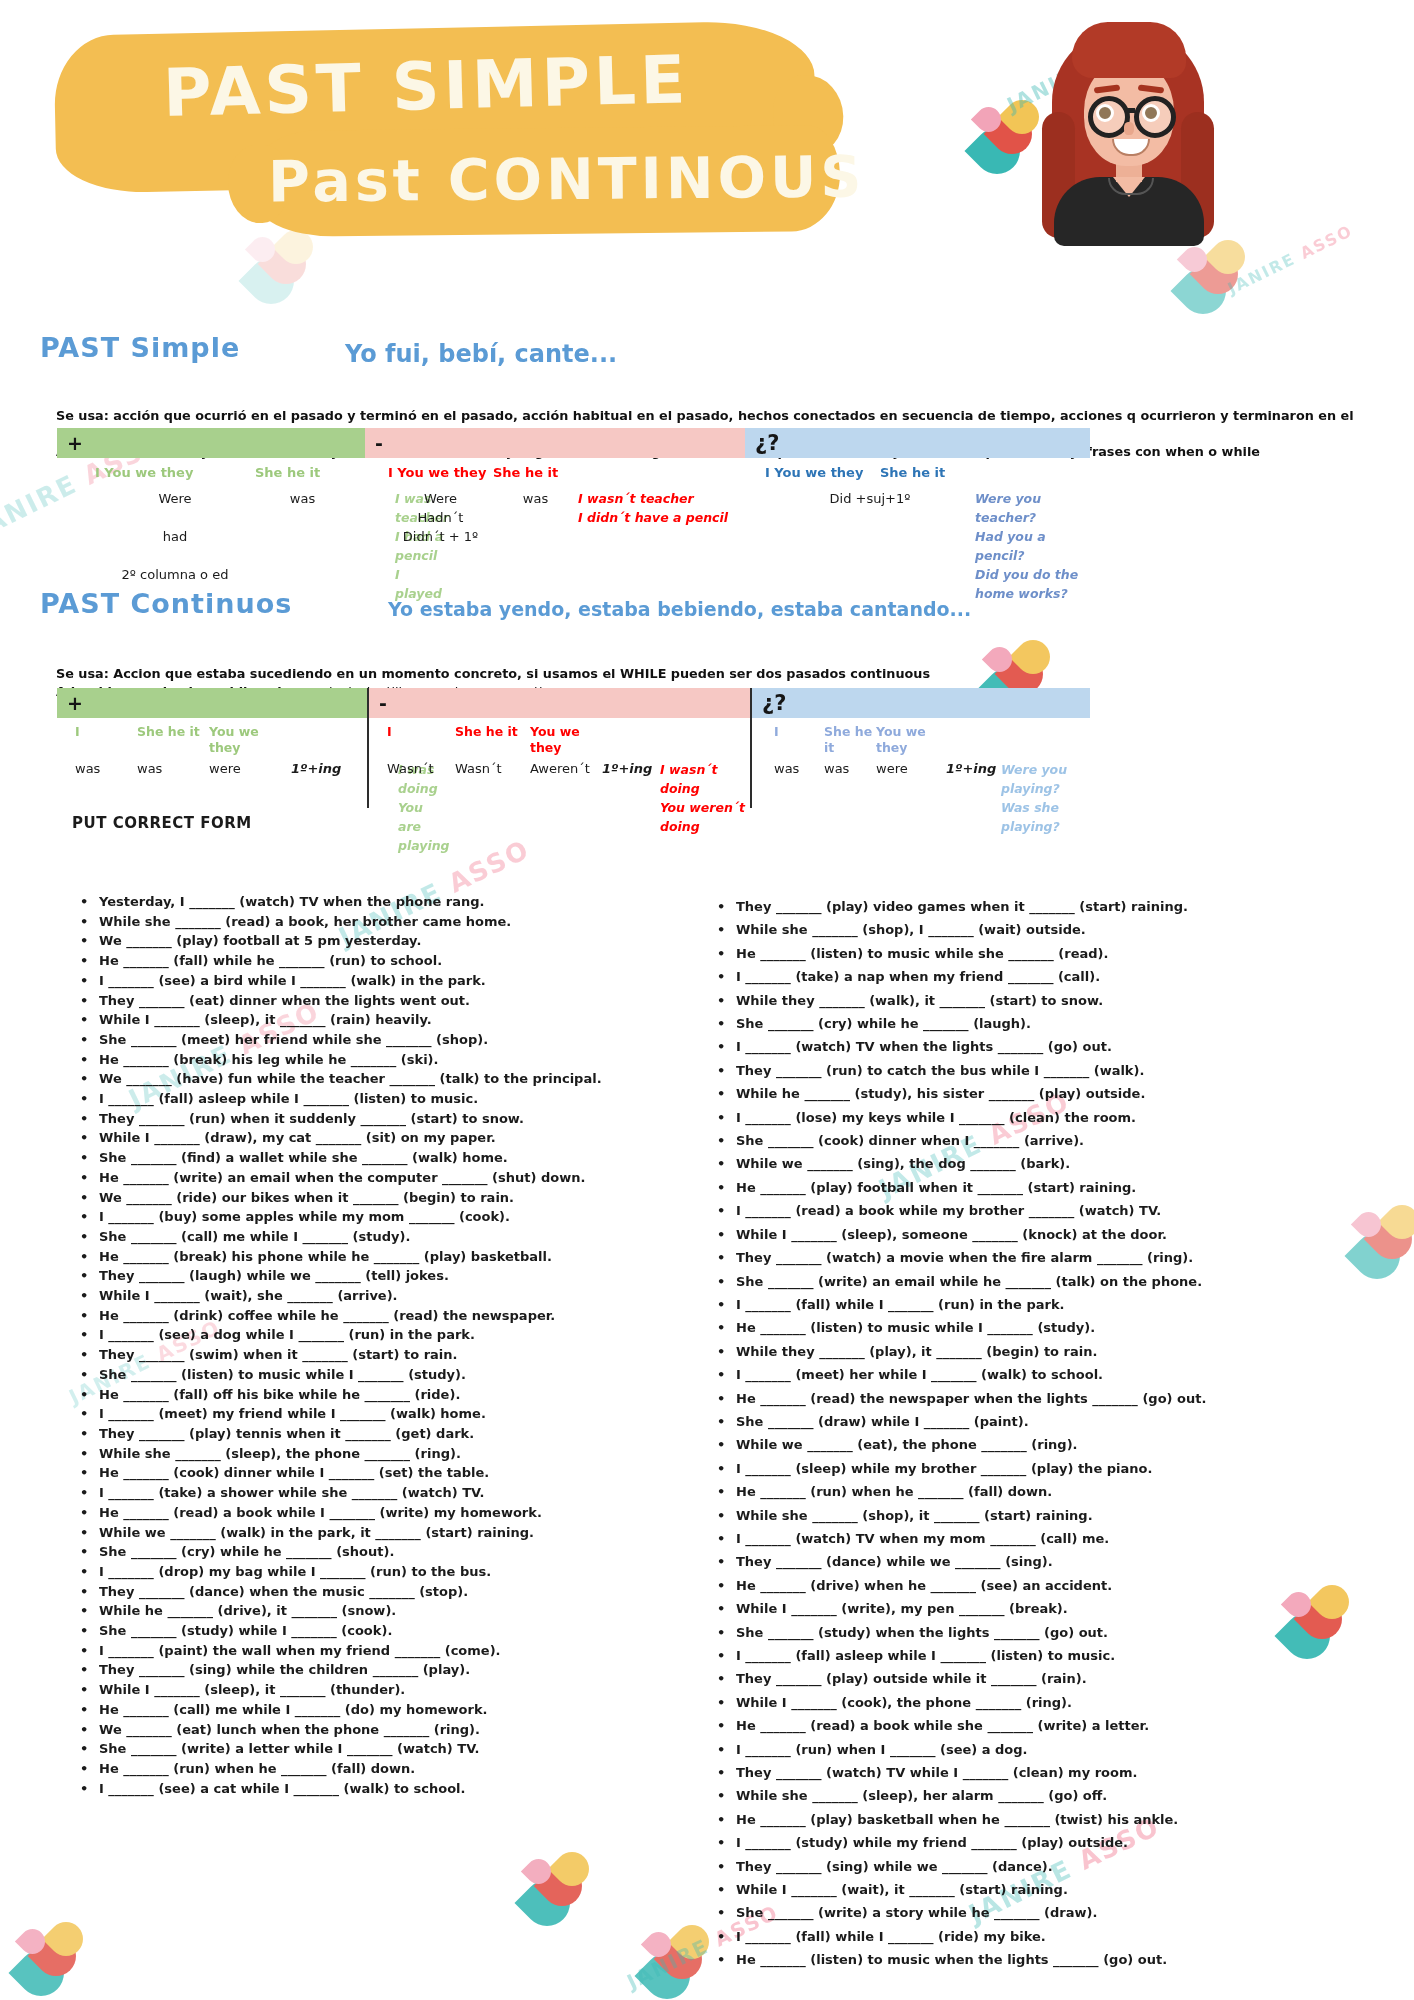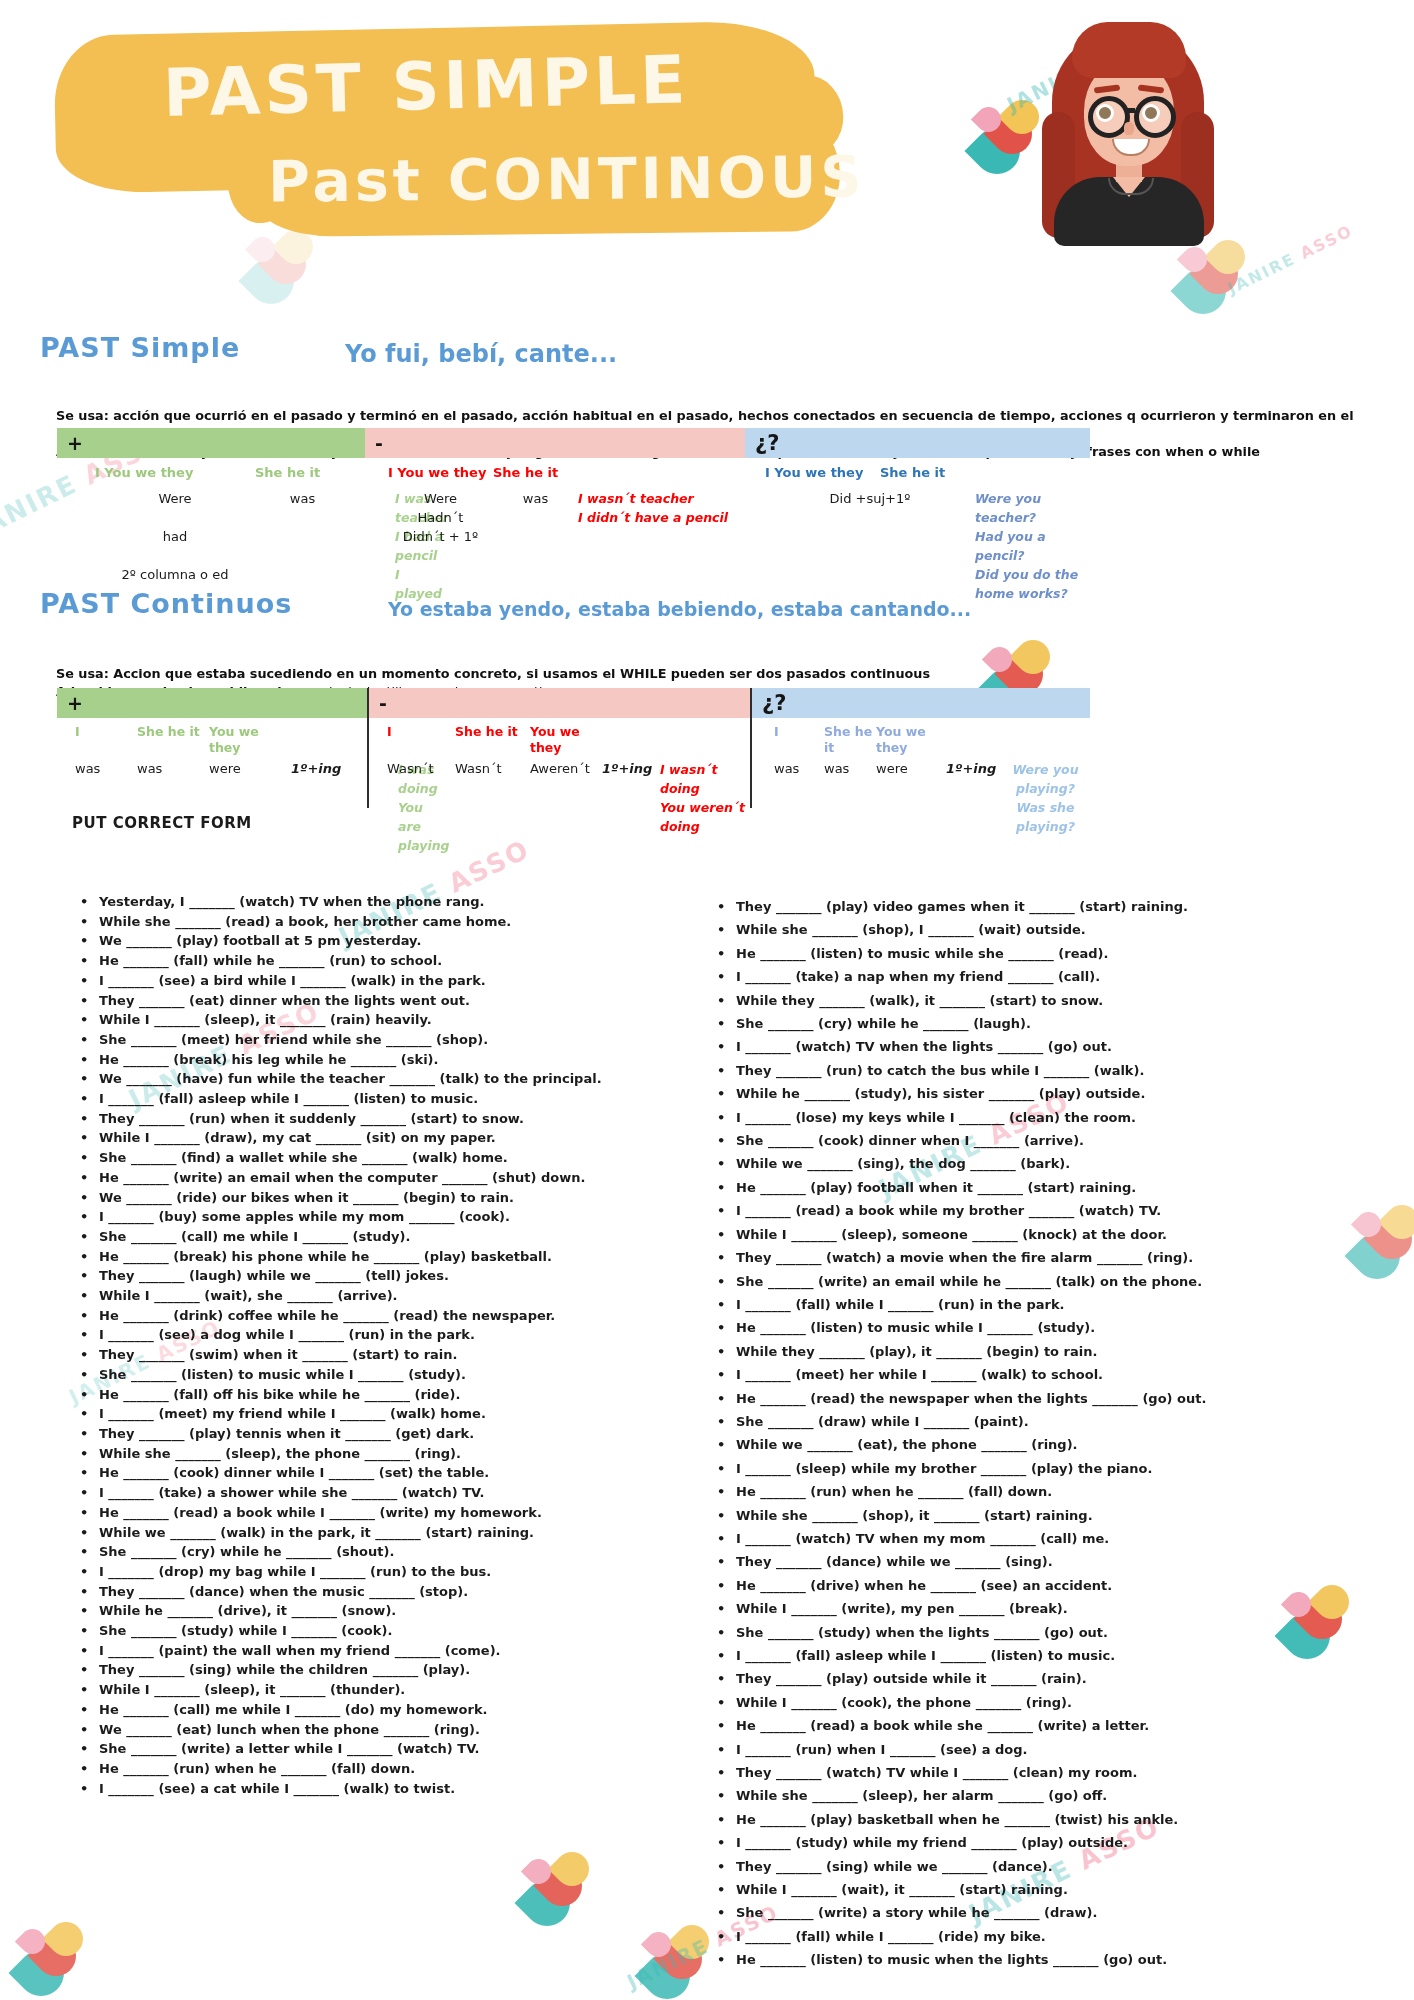--- a/index.html
+++ b/index.html
@@ -85,21 +85,21 @@
   .g3{display:grid;margin-top:9px;font-size:13px;line-height:19px;}
   .pos .prow,.pos .g3{grid-template-columns:160px 95px auto;padding-left:38px;}
   .neg .prow,.neg .g3{grid-template-columns:105px 85px auto;padding-left:23px;}
   .que .prow,.que .g3{grid-template-columns:115px 95px auto;padding-left:20px;}
   .ca,.cb{text-align:center;}
   .cab{grid-column:1 / span 2;text-align:center;}
   .ex{font-style:italic;font-weight:bold;font-size:12.5px;}
   .green-t{color:var(--green-text);} .green-ex{color:var(--green-ex);margin-left:45px;}
   .red-t{color:var(--red-text);} .red-ex{color:var(--red-text);}
   .blue-t{color:var(--blue-strong);} .blue-soft-t{color:var(--blue-soft);}
-  .blue-ex{color:var(--blue-ex);} .blue-ex2{color:var(--blue-ex2);text-align:center;}
+  .blue-ex{color:var(--blue-ex);} .blue-ex2{color:var(--blue-ex2);}
   .que .cc{max-width:140px;}
   
   #tbl-cont .pos{width:310px;} #tbl-cont .neg{width:383px;border-left:2px solid #2d2d2d;} #tbl-cont .que{width:340px;border-left:2px solid #2d2d2d;}
   #tbl-cont .neg,#tbl-cont .que{height:120px;}
   .g5{display:grid;font-size:13px;margin-top:6px;}
   .pos .g5{grid-template-columns:62px 72px 82px 62px auto;padding-left:18px;}
   .neg .g5{grid-template-columns:68px 75px 72px 58px auto;padding-left:18px;}
   .que .g5{grid-template-columns:50px 52px 70px 55px auto;padding-left:22px;}
   .g5 .p{font-weight:bold;font-size:12.5px;line-height:16px;min-height:36px;}
   .g5 .f{line-height:17px;}
@@ -388,21 +388,21 @@
       <li>They _______ (dance) when the music _______ (stop).</li>
       <li>While he _______ (drive), it _______ (snow).</li>
       <li>She _______ (study) while I _______ (cook).</li>
       <li>I _______ (paint) the wall when my friend _______ (come).</li>
       <li>They _______ (sing) while the children _______ (play).</li>
       <li>While I _______ (sleep), it _______ (thunder).</li>
       <li>He _______ (call) me while I _______ (do) my homework.</li>
       <li>We _______ (eat) lunch when the phone _______ (ring).</li>
       <li>She _______ (write) a letter while I _______ (watch) TV.</li>
       <li>He _______ (run) when he _______ (fall) down.</li>
-      <li>I _______ (see) a cat while I _______ (walk) to twist.</li>
+      <li>I _______ (see) a cat while I _______ (walk) to school.</li>
     </ul>
   <ul class="exlist" id="ex-right">
       <li>They _______ (play) video games when it _______ (start) raining.</li>
       <li>While she _______ (shop), I _______ (wait) outside.</li>
       <li>He _______ (listen) to music while she _______ (read).</li>
       <li>I _______ (take) a nap when my friend _______ (call).</li>
       <li>While they _______ (walk), it _______ (start) to snow.</li>
       <li>She _______ (cry) while he _______ (laugh).</li>
       <li>I _______ (watch) TV when the lights _______ (go) out.</li>
       <li>They _______ (run) to catch the bus while I _______ (walk).</li>

